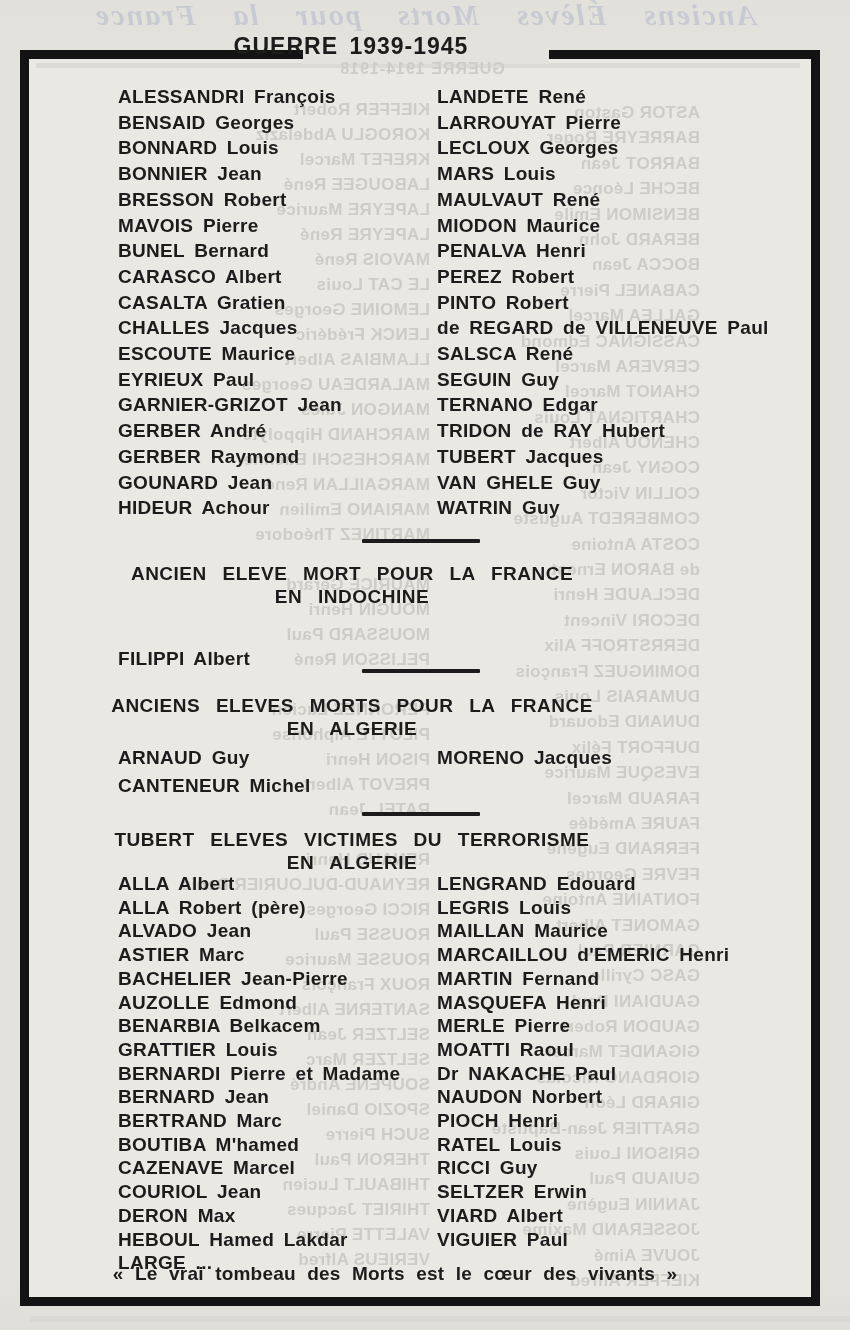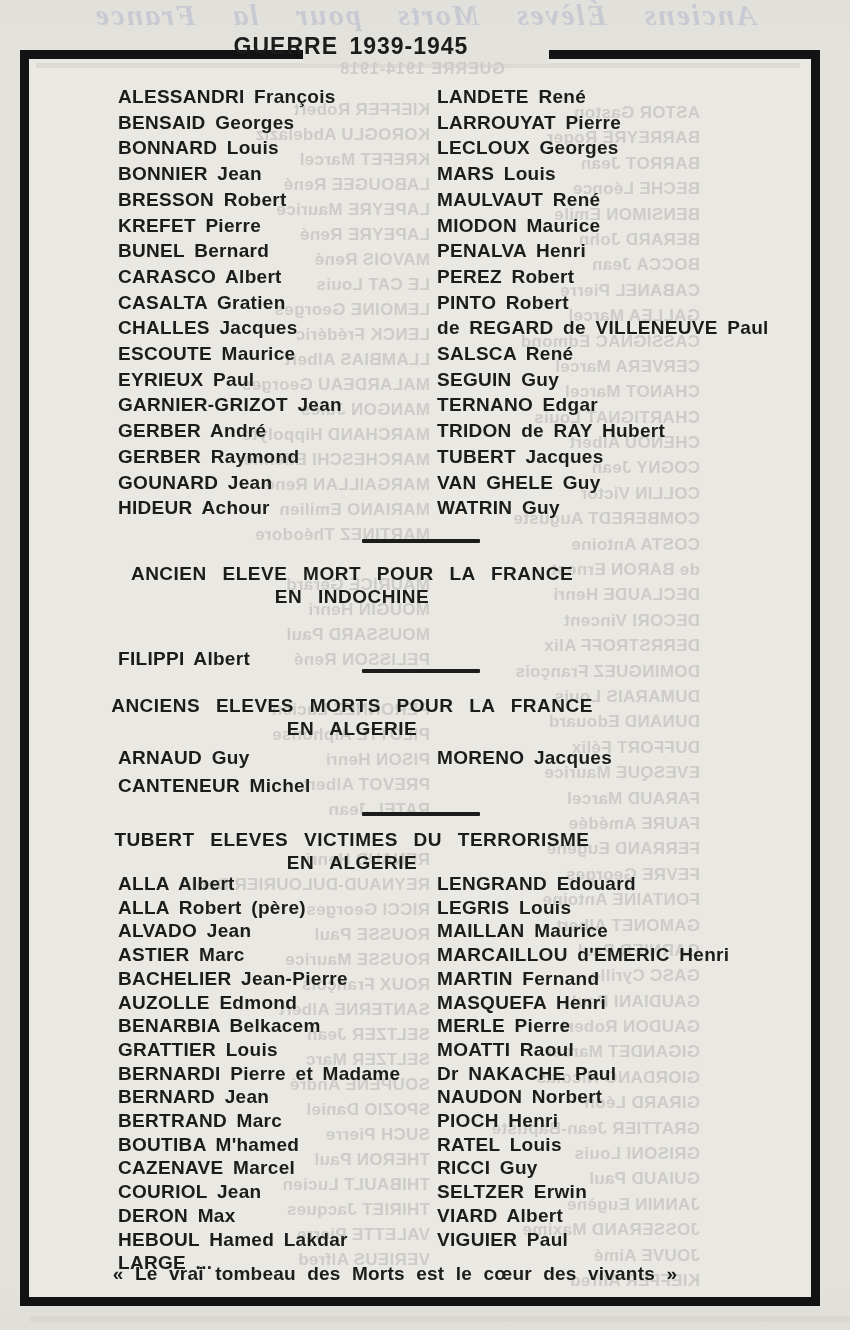--- a/index.html
+++ b/index.html
@@ -223,21 +223,21 @@
       <div class="gline">JOUVE Aimé</div>
       <div class="gline">KIEFFER Alfred</div>
     </div>
 
   <div class="name-col col-left ww2">
       <div class="line">ALESSANDRI François</div>
       <div class="line">BENSAID Georges</div>
       <div class="line">BONNARD Louis</div>
       <div class="line">BONNIER Jean</div>
       <div class="line">BRESSON Robert</div>
-      <div class="line">KREFET Pierre</div>
+      <div class="line">MAVOIS Pierre</div>
       <div class="line">BUNEL Bernard</div>
       <div class="line">CARASCO Albert</div>
       <div class="line">CASALTA Gratien</div>
       <div class="line">CHALLES Jacques</div>
       <div class="line">ESCOUTE Maurice</div>
       <div class="line">EYRIEUX Paul</div>
       <div class="line">GARNIER-GRIZOT Jean</div>
       <div class="line">GERBER André</div>
       <div class="line">GERBER Raymond</div>
       <div class="line">GOUNARD Jean</div>

